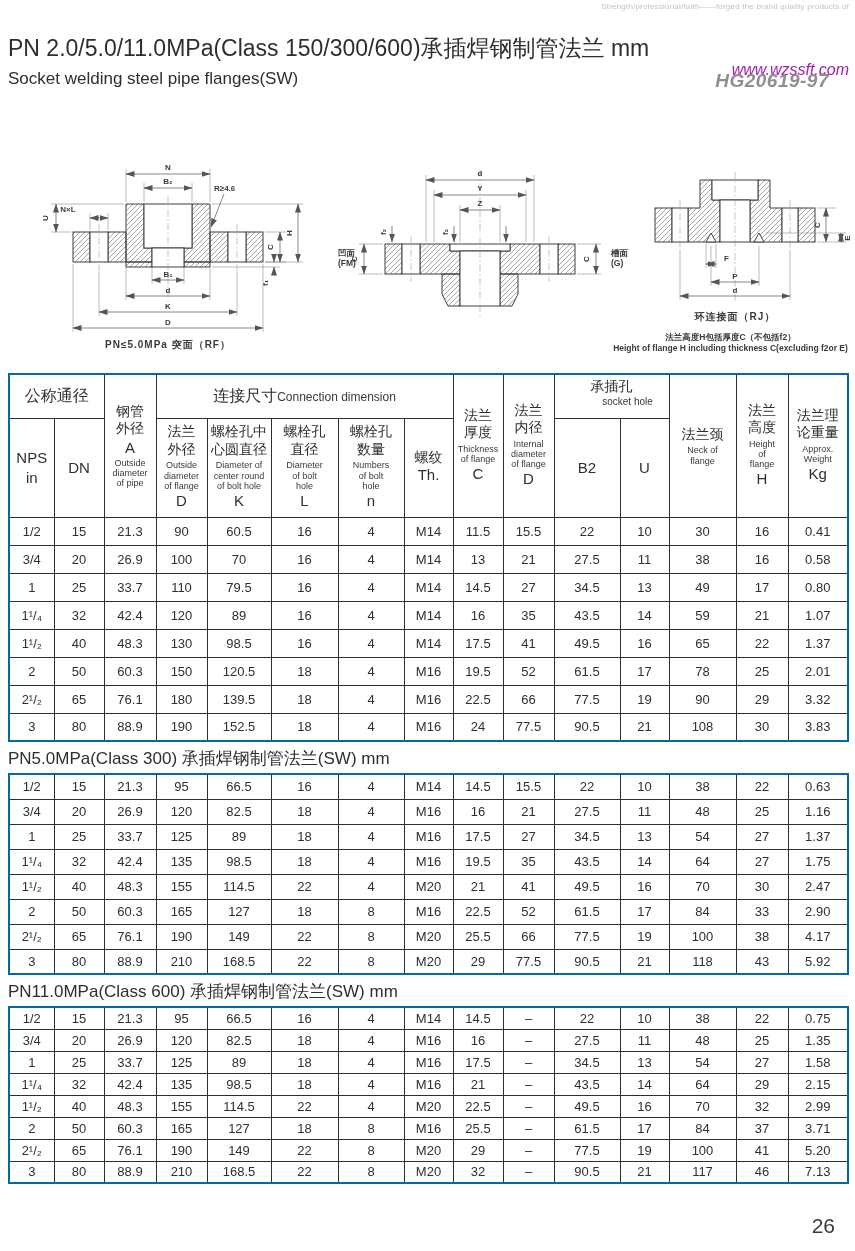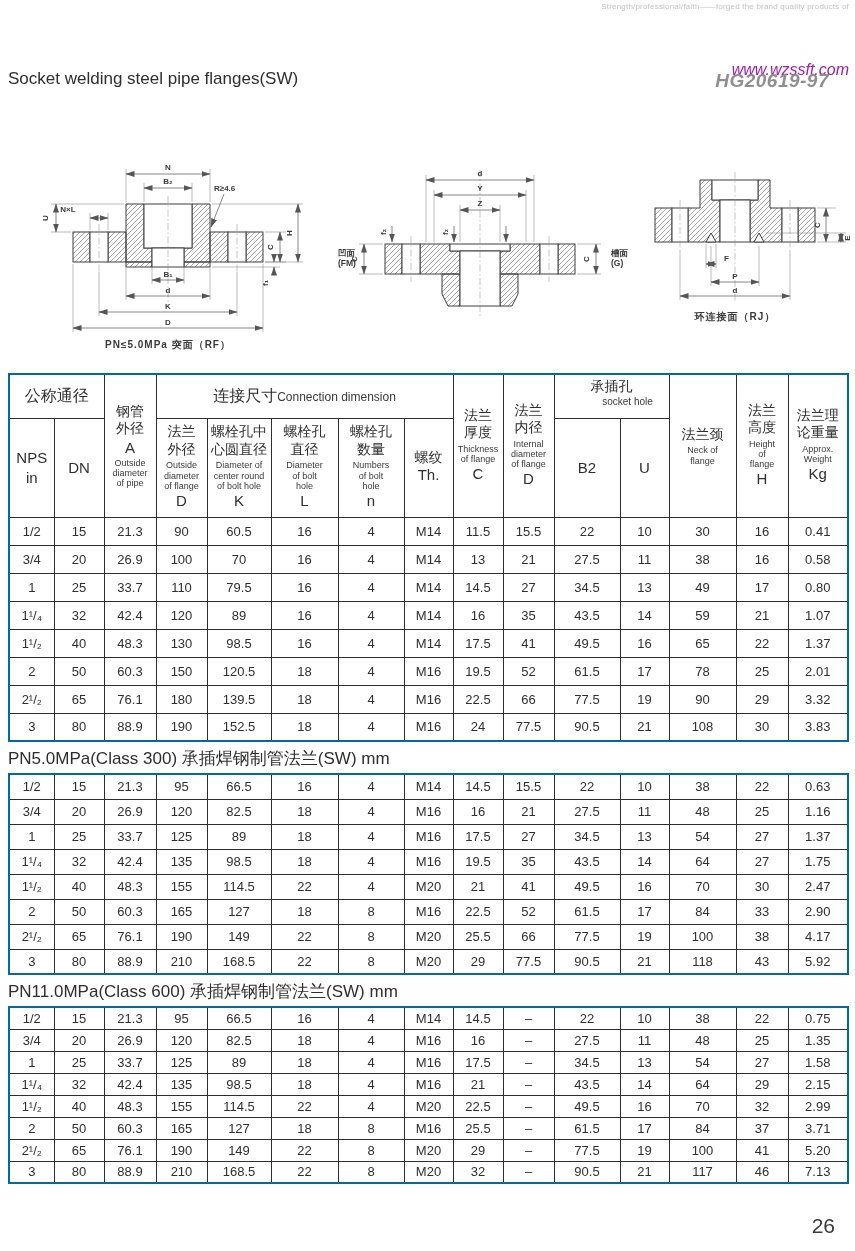--- a/index.html
+++ b/index.html
@@ -41,20 +41,21 @@
   .section-title { font-size:17px; color:#2e2e2e; text-align:left; margin:5px 0 3px 0; }
   .pagenum { position:absolute; top:1214px; right:20px; font-size:21px; color:#3a3a3a; }
 </style>
 </head>
 <body>
 
 <div class="page">
 
   <div class="tagline">Strength/professional/faith——forged the brand quality products of</div>
   <div class="website">www.wzssft.com</div>
+  <div class="title">PN 2.0/5.0/11.0MPa(Class 150/300/600)承插焊钢制管法兰 mm</div>
   <div class="subtitle">Socket welding steel pipe flanges(SW)</div>
   <div class="standard">HG20619-97</div>
 
   <div class="drawings">
 
     <svg style="left:18px;top:4px" width="310" height="216" viewBox="0 0 310 216">
       <defs>
         <pattern id="h1" patternUnits="userSpaceOnUse" width="5" height="5">
           <path d="M0,5 L5,0" stroke="#6a6a6a" stroke-width="0.6"></path>
         </pattern>
@@ -251,20 +252,24 @@
       <line x1="91" y1="132" x2="139" y2="132" stroke="#555" stroke-width="0.7" marker-start="url(#as3)" marker-end="url(#ae3)"></line>
       <text x="115" y="129" text-anchor="middle">P</text>
 
       <line x1="60" y1="100" x2="60" y2="150" stroke="#777" stroke-width="0.5"></line>
       <line x1="170" y1="100" x2="170" y2="150" stroke="#777" stroke-width="0.5"></line>
       <line x1="60" y1="146" x2="170" y2="146" stroke="#555" stroke-width="0.7" marker-start="url(#as3)" marker-end="url(#ae3)"></line>
       <text x="115" y="143" text-anchor="middle">d</text>
       <text class="cap" x="115" y="170" text-anchor="middle">环连接面（RJ）</text>
     </svg>
 
+    <div class="notes">
+      <div>法兰高度H包括厚度C（不包括f2）</div>
+      <div>Height of flange H including thickness C(excluding f2or E)</div>
+    </div>
   </div>
 
   <div class="content">
 
     <table class="t1">
       <colgroup>
         <col style="width:45px">
           <col style="width:50px">
           <col style="width:52px">
           <col style="width:51px">

